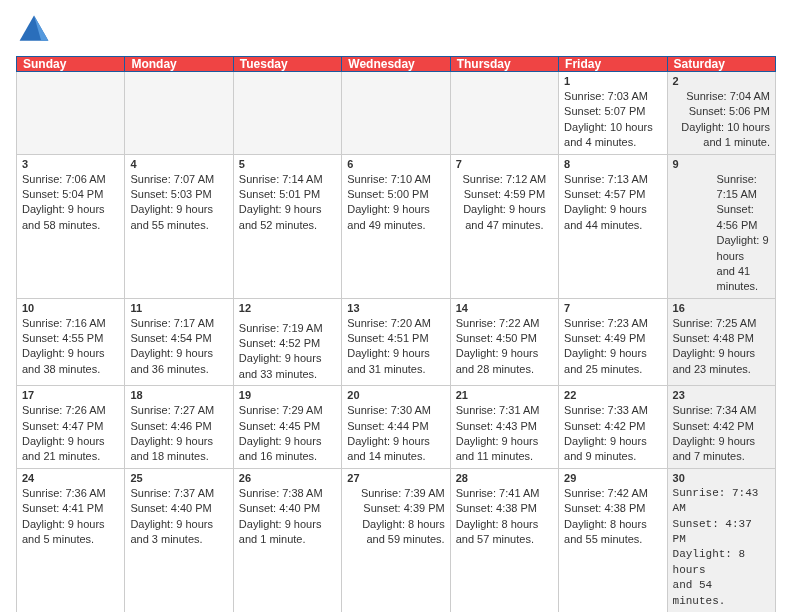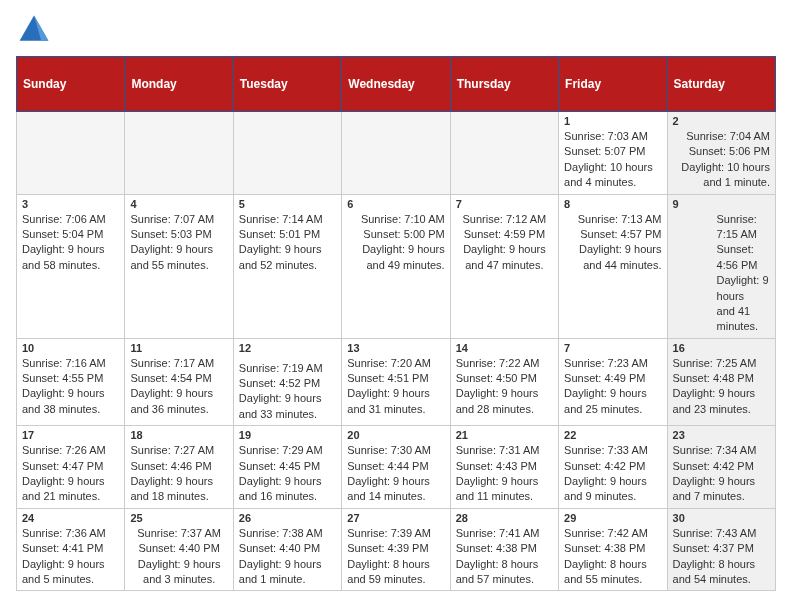--- a/index.html
+++ b/index.html
@@ -50,26 +50,26 @@
     .subtitle {
       font-size: 14px;
       color: #555;
     }
     table {
       width: 100%;
       border-collapse: collapse;
       table-layout: fixed;
     }
     .day-header {
-      background: #b91c1c;
+      background: #ef4444;
       color: #fff;
       font-size: 12px;
       font-weight: bold;
       text-align: left;
-      padding: 20px 6px;
+      padding: 0 6px;
       border: 1px solid #1a5aa0;
     }
     .cell {
       border: 1px solid #ccc;
       vertical-align: top;
       padding: 3px 5px;
       font-size: 9.5px;
       color: #333;
       height: 78px;
       background: #fff;
@@ -165,35 +165,35 @@
           </td>
           <td class="cell">
             <span class="day-num">5</span>
             <div class="cell-text" style="white-space: pre-line;">Sunrise: 7:14 AM
 Sunset: 5:01 PM
 Daylight: 9 hours
 and 52 minutes.</div>
           </td>
           <td class="cell">
             <span class="day-num">6</span>
-            <div class="cell-text" style="white-space: pre-line; text-align: right;">Sunrise: 7:10 AM
+            <div class="cell-text" style="white-space: pre-line;">Sunrise: 7:10 AM
 Sunset: 5:00 PM
 Daylight: 9 hours
 and 49 minutes.</div>
           </td>
           <td class="cell">
             <span class="day-num">7</span>
             <div class="cell-text" style="white-space: pre-line; text-align: center;">Sunrise: 7:12 AM
 Sunset: 4:59 PM
 Daylight: 9 hours
 and 47 minutes.</div>
           </td>
           <td class="cell">
             <span class="day-num">8</span>
-            <div class="cell-text" style="white-space: pre-line; text-align: right;">Sunrise: 7:13 AM
+            <div class="cell-text" style="white-space: pre-line;">Sunrise: 7:13 AM
 Sunset: 4:57 PM
 Daylight: 9 hours
 and 44 minutes.</div>
           </td>
           <td class="cell shaded">
             <span class="day-num">9</span>
             <div class="cell-text" style="white-space: pre-line; margin-left: 44px;">Sunrise: 7:15 AM
 Sunset: 4:56 PM
 Daylight: 9 hours
 and 41 minutes.</div>
@@ -304,56 +304,56 @@
         <tr>
           <td class="cell">
             <span class="day-num">24</span>
             <div class="cell-text" style="white-space: pre-line;">Sunrise: 7:36 AM
 Sunset: 4:41 PM
 Daylight: 9 hours
 and 5 minutes.</div>
           </td>
           <td class="cell">
             <span class="day-num">25</span>
-            <div class="cell-text" style="white-space: pre-line; text-align: center;">Sunrise: 7:37 AM
+            <div class="cell-text" style="white-space: pre-line;">Sunrise: 7:37 AM
 Sunset: 4:40 PM
 Daylight: 9 hours
 and 3 minutes.</div>
           </td>
           <td class="cell">
             <span class="day-num">26</span>
             <div class="cell-text" style="white-space: pre-line;">Sunrise: 7:38 AM
 Sunset: 4:40 PM
 Daylight: 9 hours
 and 1 minute.</div>
           </td>
           <td class="cell">
             <span class="day-num">27</span>
-            <div class="cell-text" style="white-space: pre-line;">Sunrise: 7:39 AM
+            <div class="cell-text" style="white-space: pre-line; text-align: right;">Sunrise: 7:39 AM
 Sunset: 4:39 PM
 Daylight: 8 hours
 and 59 minutes.</div>
           </td>
           <td class="cell">
             <span class="day-num">28</span>
             <div class="cell-text" style="white-space: pre-line;">Sunrise: 7:41 AM
 Sunset: 4:38 PM
 Daylight: 8 hours
 and 57 minutes.</div>
           </td>
           <td class="cell">
             <span class="day-num">29</span>
             <div class="cell-text" style="white-space: pre-line;">Sunrise: 7:42 AM
 Sunset: 4:38 PM
 Daylight: 8 hours
 and 55 minutes.</div>
           </td>
           <td class="cell shaded">
             <span class="day-num">30</span>
-            <div class="cell-text" style="white-space: pre-line;">Sunrise: 7:43 AM
+            <div class="cell-text" style="white-space: pre-line; font-family: Liberation Mono, monospace;">Sunrise: 7:43 AM
 Sunset: 4:37 PM
 Daylight: 8 hours
 and 54 minutes.</div>
           </td>
         </tr>
       </tbody>
   </table>
 </div>
 
 </body></html>

